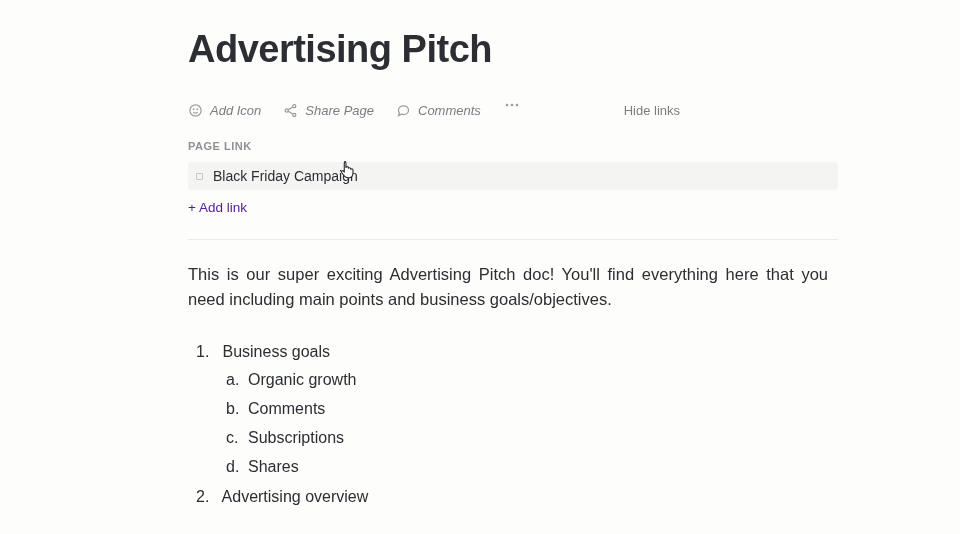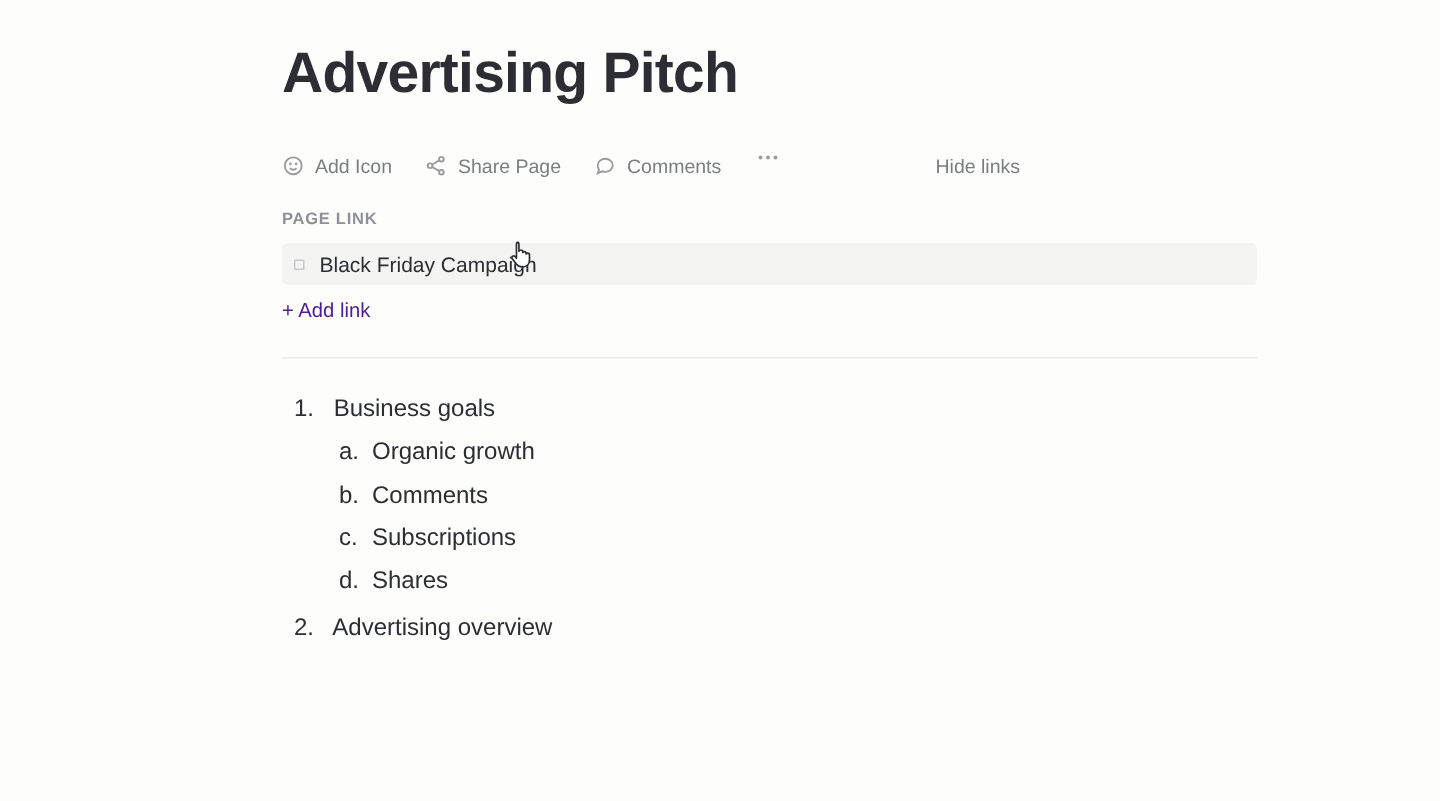--- a/index.html
+++ b/index.html
@@ -31,20 +31,21 @@
       display: flex;
       align-items: center;
       gap: 22px;
       margin-bottom: 22px;
     }
     .toolbar-left {
       display: flex;
       align-items: flex-start;
       gap: 22px;
       flex: 1;
+      font-style: italic;
     }
     .tb-item {
       display: inline-flex;
       align-items: center;
       gap: 7px;
       color: #7a7d82;
       font-size: 13px;
       cursor: pointer;
     }
     .tb-icon {
@@ -232,20 +233,21 @@
       <svg viewBox="0 0 24 26" fill="#ffffff" stroke="#2c2e33" stroke-width="1.5" stroke-linejoin="round">
         <path d="M9 3.5c.9 0 1.6.7 1.6 1.6v6.2l.1-.1c.3-.6 1-1 1.7-1 .9 0 1.6.7 1.6 1.6v.6c.3-.5.8-.8 1.4-.8.9 0 1.6.7 1.6 1.6v.6c.3-.5.8-.8 1.4-.8.9 0 1.6.7 1.6 1.6v4.2c0 3.5-2.3 6.4-6.2 6.4-2.7 0-4.2-1-5.5-2.6l-3.6-4.6c-.5-.7-.4-1.7.3-2.2.6-.5 1.5-.4 2.1.2l1.3 1.4V5.1c0-.9.7-1.6 1.6-1.6z"></path>
       </svg>
     </span>
   </div>
 
   <span class="add-link">+ Add link</span>
 
   <hr class="divider">
 
+  <p class="intro">This is our super exciting Advertising Pitch doc! You'll find everything here that you need including main points and business goals/objectives.</p>
 
 
   <ol class="ol-1">
     <li>
       <span>Business goals</span>
       <ol class="ol-a">
         <li><span>Organic growth</span></li>
         <li><span>Comments</span></li>
         <li><span>Subscriptions</span></li>
         <li><span>Shares</span></li>

